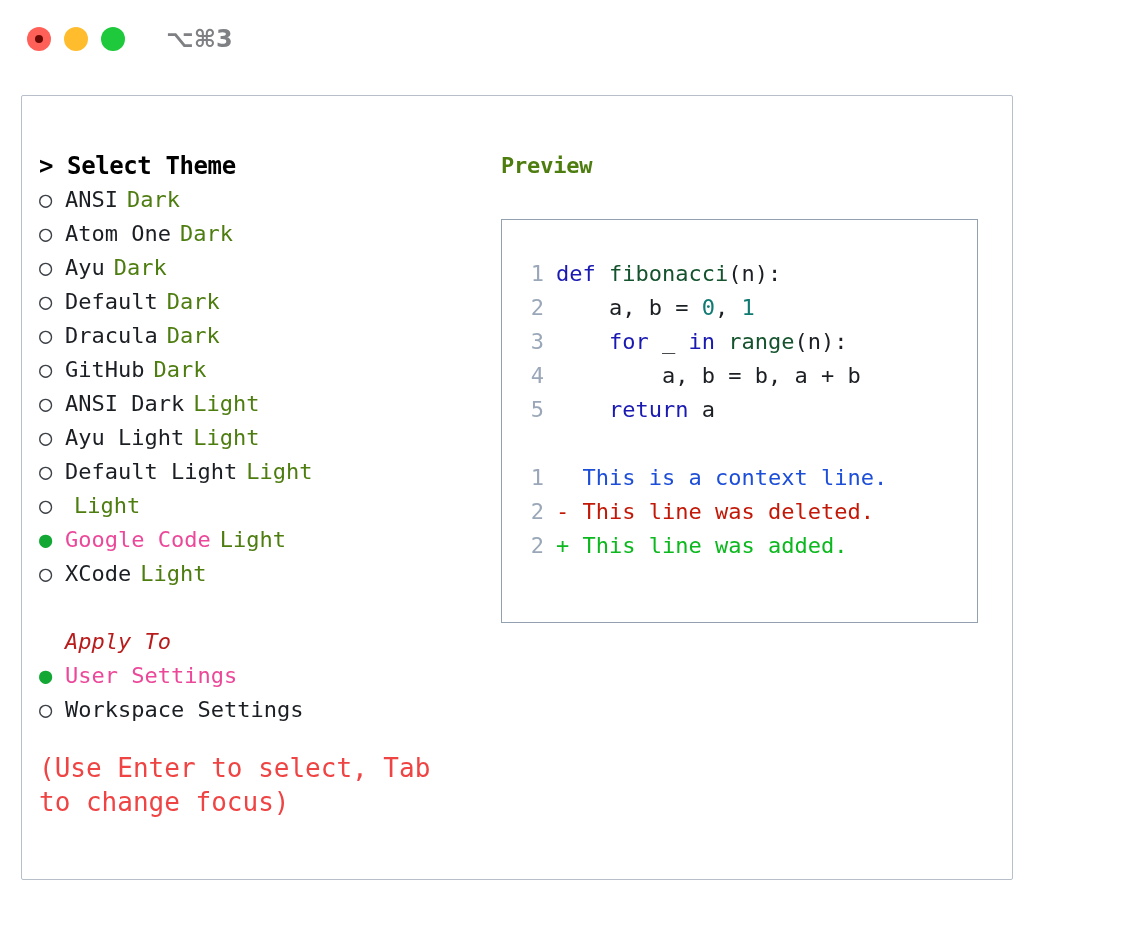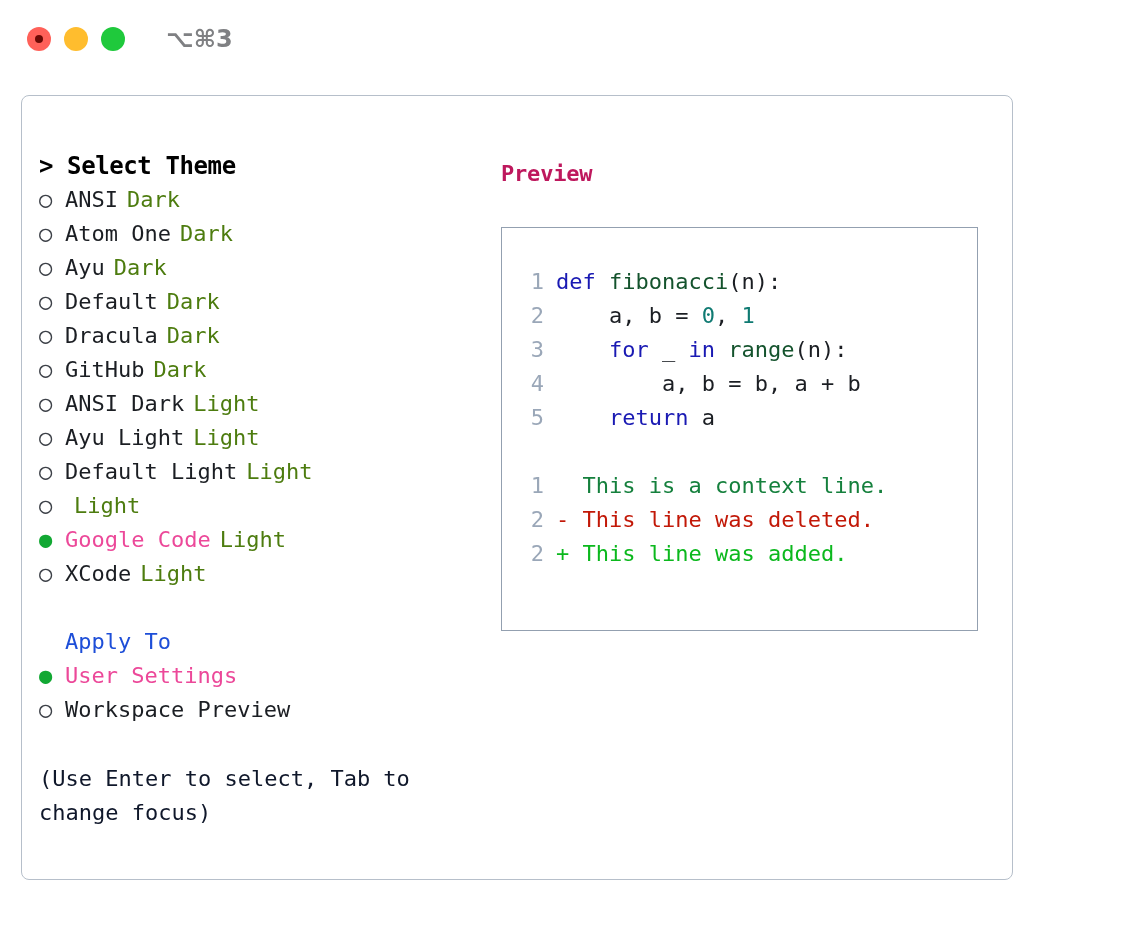--- a/index.html
+++ b/index.html
@@ -56,21 +56,21 @@
   }
 
   
   .panel {
     position: absolute;
     left: 21px;
     top: 95px;
     width: 992px;
     height: 785px;
     border: 1.5px solid #b6bfca;
-    border-radius: 8px;
+    border-radius: 2px;
     box-sizing: border-box;
     padding-left: 47px;
   }
 
   .panel-inner {
     position: absolute;
     inset: 0;
   }
 
   
@@ -112,48 +112,48 @@
   .row.selected .row-label { color: #ec4899; }
   .row-tag {
     color: #4d7c0f;
     margin-left: 9px;
   }
 
   .section-gap { height: 34px; }
 
   .apply-heading {
     font-size: 22px;
-    color: #1d4ed8;
+    color: #b91c1c;
     line-height: 34px;
     padding-left: 26px;
     white-space: pre;
+    font-style: italic;
   }
 
   .hint {
-    margin-top: 35px;
-    font-size: 22px;
-    line-height: 34px;
-    color: #0f172a;
+    margin-top: 24px;
+    font-size: 26px;
+    line-height: 34px;
+    color: #ef4444;
     width: 400px;
     white-space: pre-wrap;
   }
 
   
   .right-col {
     position: absolute;
     left: 479px;
     top: 53px;
   }
   .preview-heading {
     font-size: 22px;
     font-weight: 700;
-    color: #be185d;
+    color: #4d7c0f;
     line-height: 34px;
     letter-spacing: -0.2px;
-    margin-top: 8px;
   }
   .preview-box {
     margin-top: 36px;
     width: 477px;
     height: 404px;
     border: 1.5px solid #93a0b0;
     box-sizing: border-box;
     background: #ffffff;
     position: relative;
   }
@@ -180,21 +180,21 @@
   .code-text { color: #1b1e23; }
 
   .blank-line { height: 34px; }
 
   
   .tk-kw   { color: #1a1ab3; }
   .tk-fn   { color: #14532d; }
   .tk-num  { color: #0f7a72; }
   .tk-pl   { color: #1b1e23; }
 
-  .diff-ctx { color: #15803d; text-align: center; }
+  .diff-ctx { color: #1d4ed8; text-align: center; }
   .diff-del { color: #c21807; }
   .diff-add { color: #0bb81d; }
 </style>
 </head>
 <body>
 
 <div class="titlebar">
   <div class="traffic-lights">
     <div class="light light-close"></div>
     <div class="light light-min"></div>
@@ -224,21 +224,21 @@
           <div class="row selected"><span class="bullet on">●</span><span class="row-label">Google Code</span><span class="row-tag">Light</span></div>
           <div class="row"><span class="bullet">○</span><span class="row-label">XCode</span><span class="row-tag">Light</span></div>
         </div>
 
       <div class="section-gap"></div>
 
       <div class="apply-heading">Apply To</div>
 
       <div class="apply-list" id="apply-list">
           <div class="row selected"><span class="bullet on">●</span><span class="row-label">User Settings</span></div>
-          <div class="row"><span class="bullet">○</span><span class="row-label">Workspace Preview</span></div>
+          <div class="row"><span class="bullet">○</span><span class="row-label">Workspace Settings</span></div>
         </div>
 
       <div class="hint">(Use Enter to select, Tab to change focus)</div>
     </div>
 
     <div class="right-col">
       <div class="preview-heading">Preview</div>
 
       <div class="preview-box">
         <div class="code-area">

